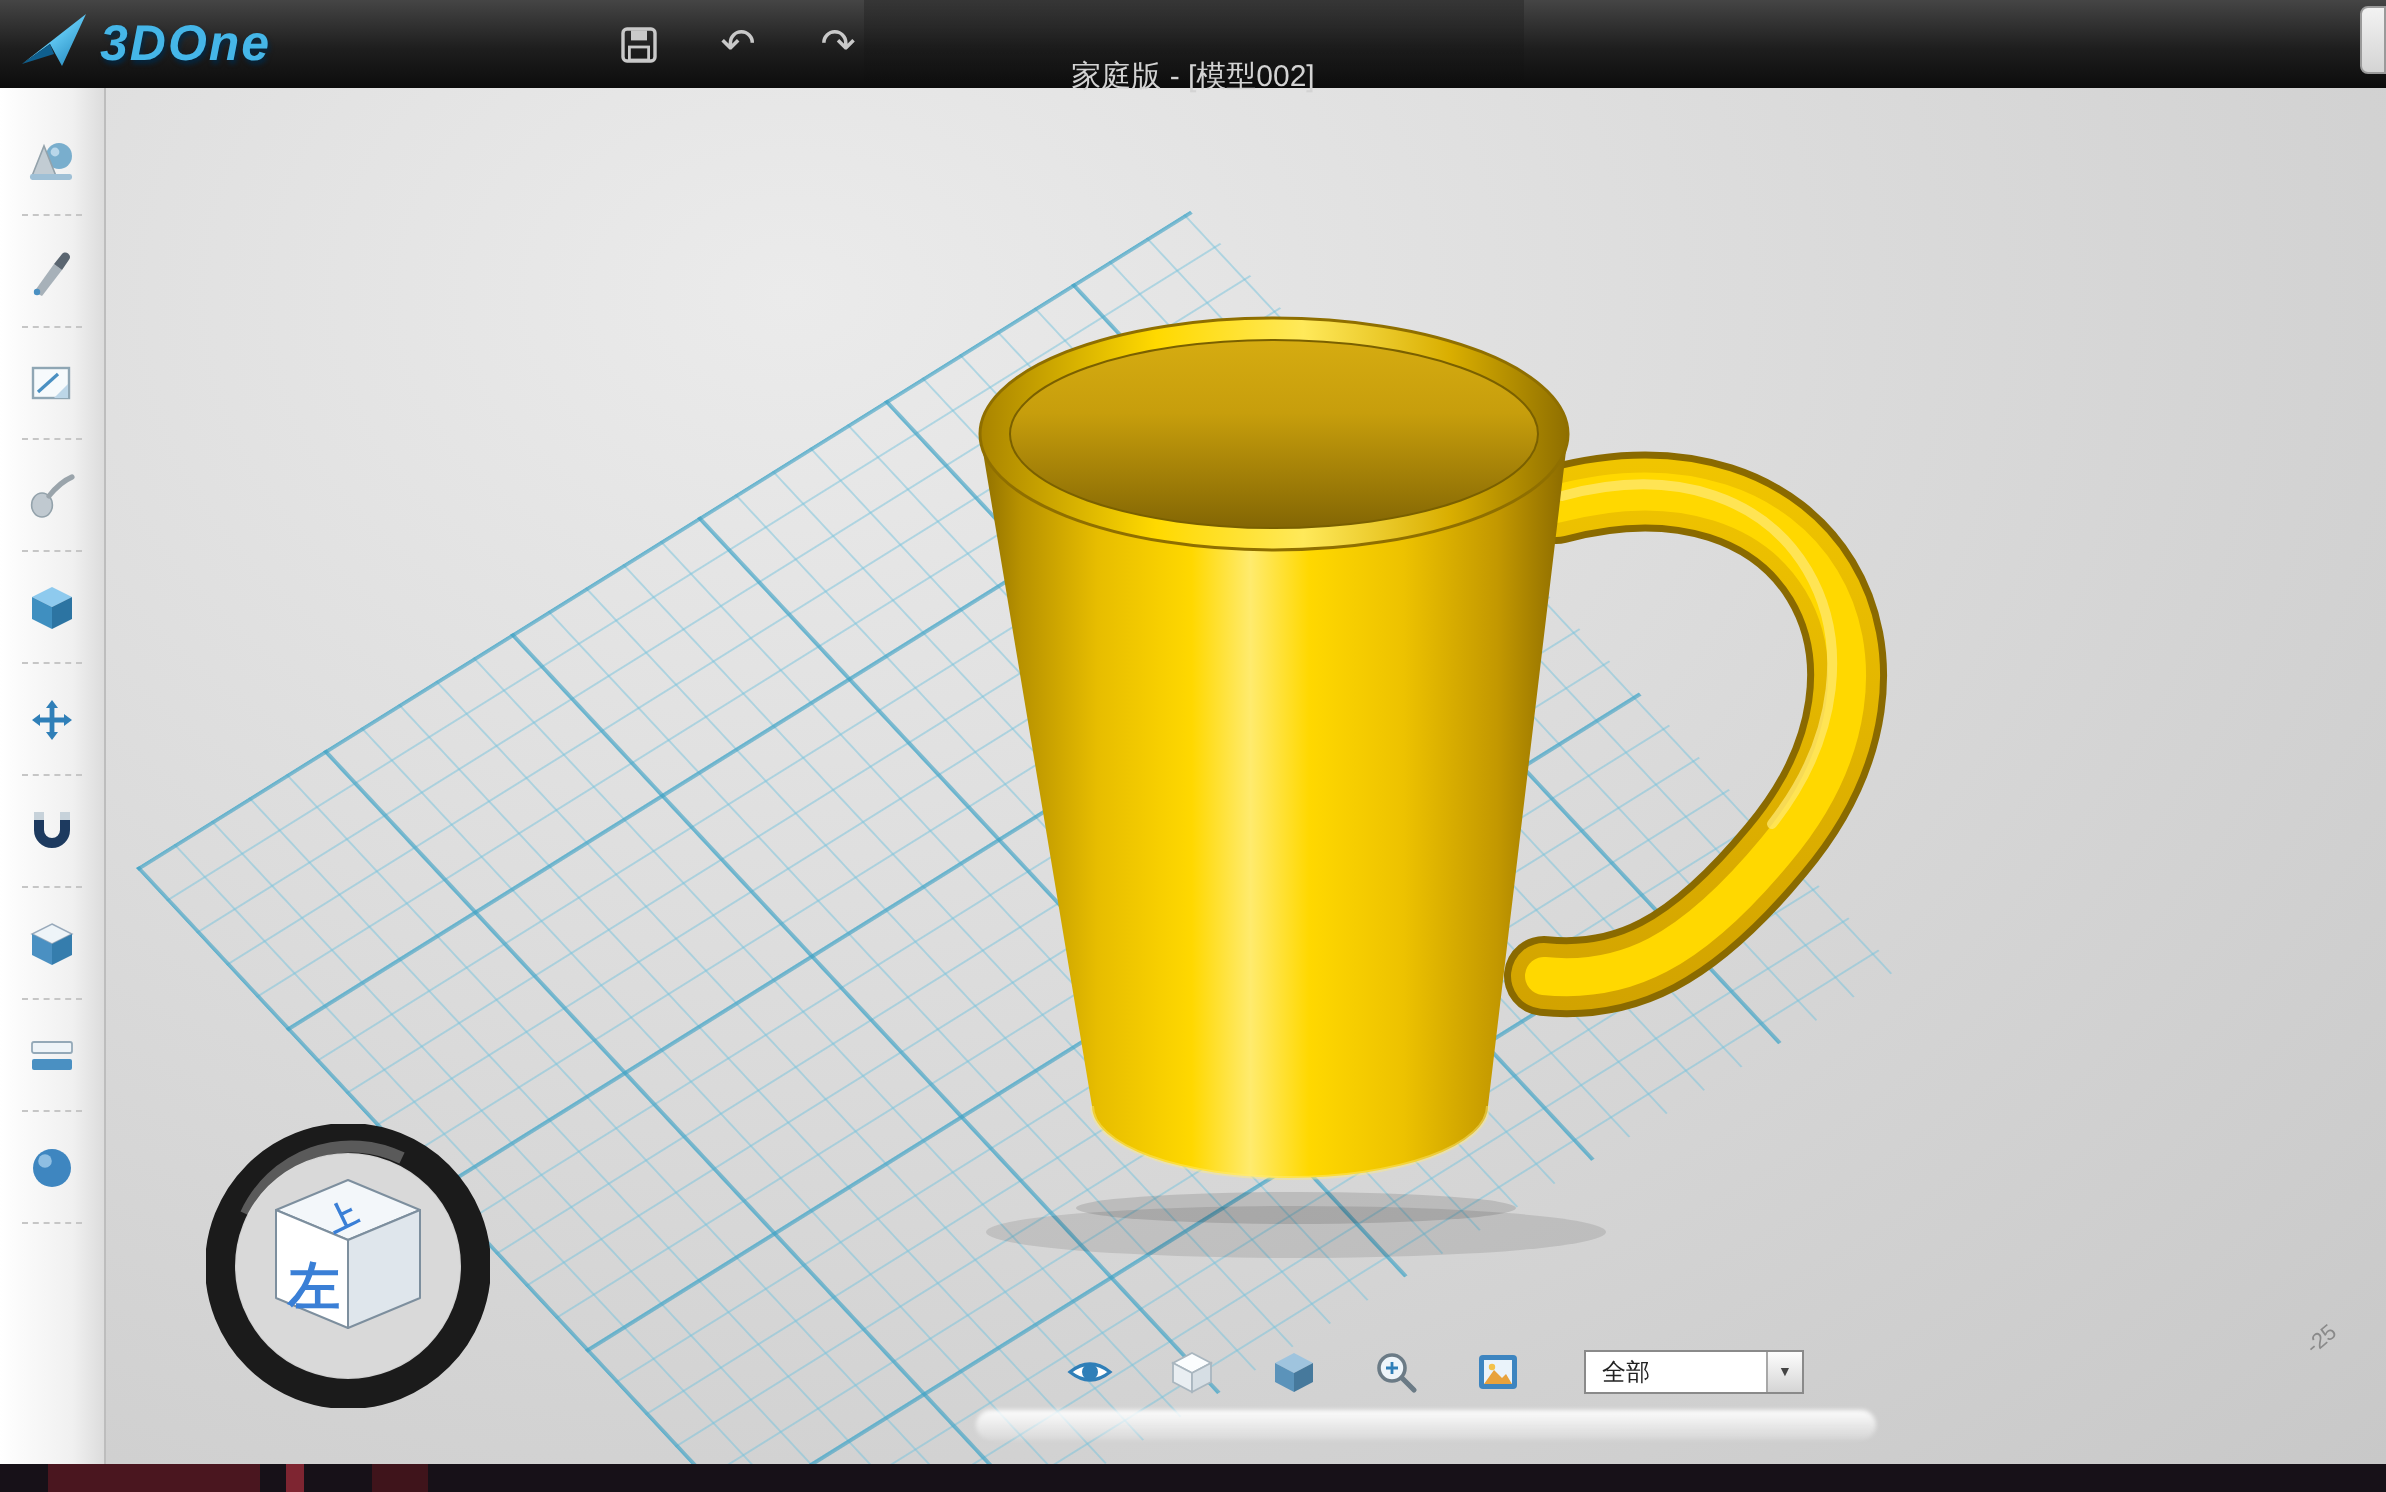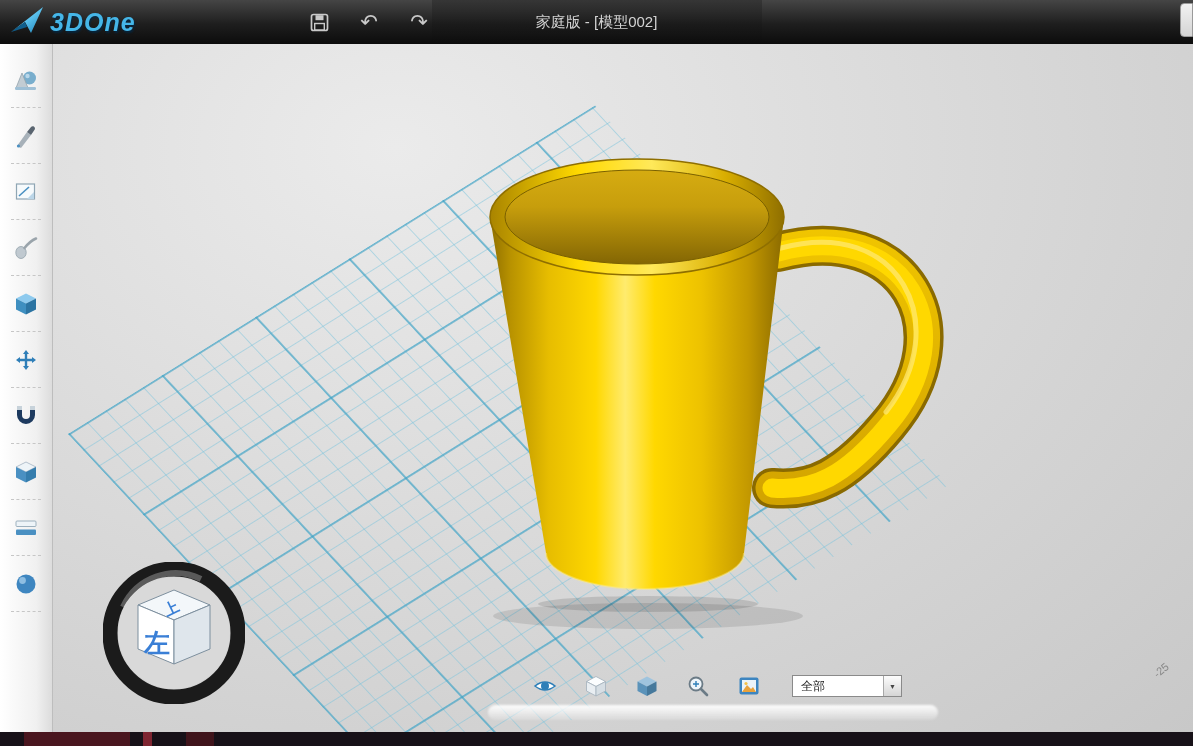--- a/index.html
+++ b/index.html
@@ -10,21 +10,21 @@
   .titlebar { position:absolute; top:0; left:0; width:100%; height:44px;
     background:linear-gradient(#454545, #1e1e1e 55%, #0c0c0c); z-index:30; }
   .title-inset { position:absolute; left:50%; top:0; transform:translateX(-50%);
     width:330px; height:44px; background:linear-gradient(rgba(0,0,0,0.22), rgba(0,0,0,0.02)); }
   .logo { position:absolute; left:10px; top:5px; display:flex; align-items:center; gap:6px; }
   .logo-text { font-size:25px; font-weight:bold; font-style:italic; color:#45b6e8;
     text-shadow:1px 2px 2px rgba(0,40,70,0.8); letter-spacing:1px; }
   .tb-actions { position:absolute; left:305px; top:0; height:44px; display:flex; align-items:center; gap:22px; }
   .tb-btn { width:28px; height:28px; display:flex; align-items:center; justify-content:center;
     color:#c9c9c9; font-size:21px; font-family:"DejaVu Sans",sans-serif; cursor:default; }
-  .doc-title { position:absolute; left:50%; top:0; transform:translateX(-50%); height:44px;
+  .doc-title { position:absolute; left:50%; top:16px; transform:translateX(-50%); height:44px;
     display:flex; align-items:center; color:#d3d3d3; font-size:15px; white-space:nowrap; }
   .corner-panel { position:absolute; right:0; top:3px; width:13px; height:34px;
     background:linear-gradient(#f2f2f2,#d4d4d4); border-radius:4px 0 0 4px; border:1px solid #9a9a9a; }
 
   
   .sidebar { position:absolute; top:44px; left:0; width:53px; bottom:14px;
     background:linear-gradient(90deg,#ffffff,#f0f0f0 70%, #dcdcdc); border-right:1px solid #bdbdbd;
     padding-top:8px; z-index:20; }
   .tool { width:52px; height:56px; display:flex; align-items:center; justify-content:center; position:relative; cursor:pointer; }
   .tool:after { content:""; position:absolute; bottom:0; left:11px; right:11px; border-bottom:1px dashed #c6c6c6; }

